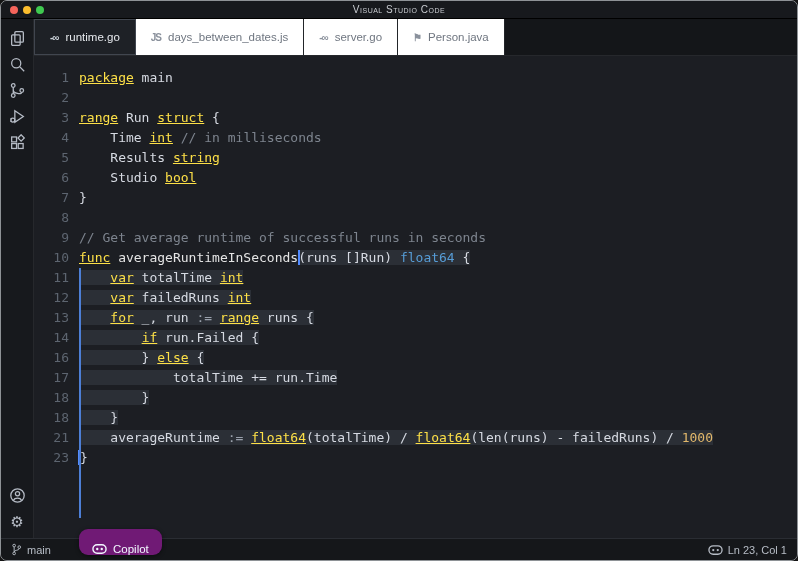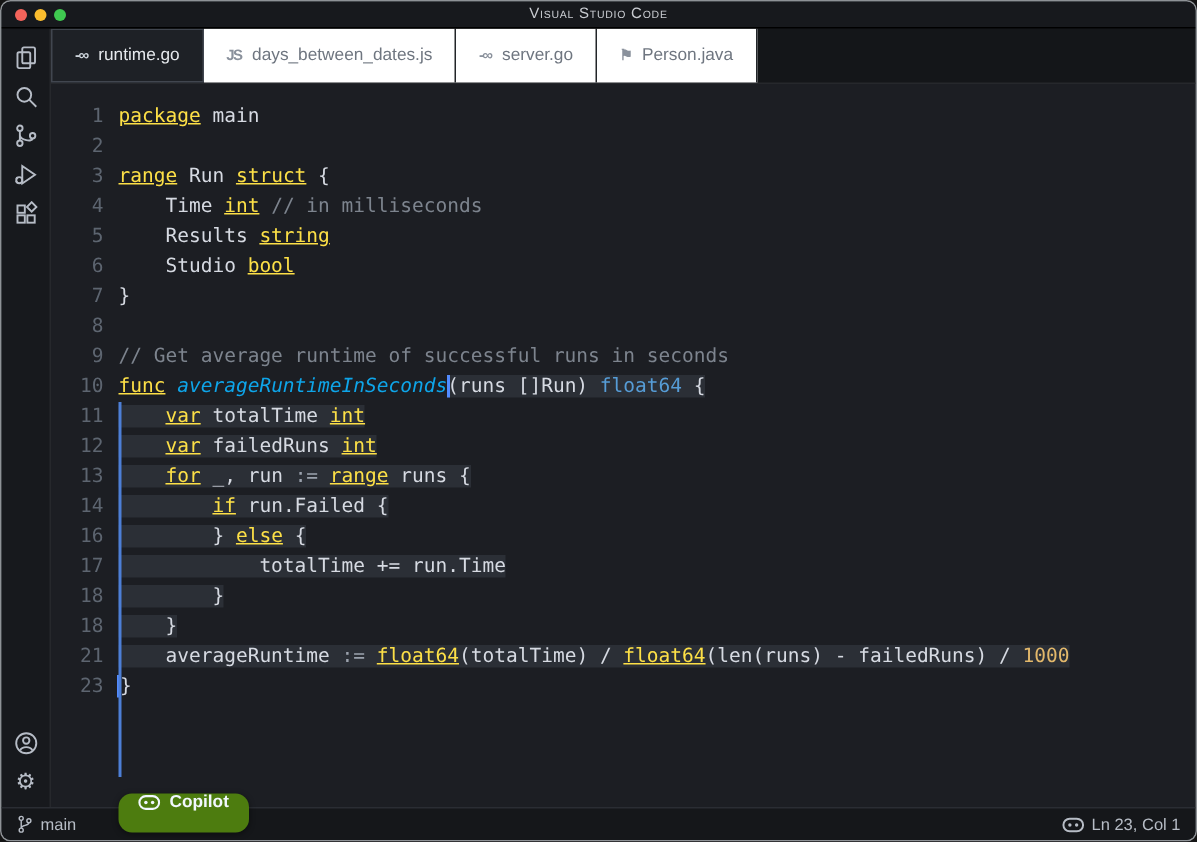--- a/index.html
+++ b/index.html
@@ -50,21 +50,21 @@
   .tab.active .tab-icon { color:#cfd6dd; }
   
   .editor { flex:1 1 auto; position:relative; background:#1c1e23; overflow:hidden; }
   .code-area { position:absolute; inset:0; padding-top:12px;
     font-family:"DejaVu Sans Mono", monospace; font-size:13px; line-height:20px; }
   .line { display:flex; height:20px; white-space:pre; }
   .ln { flex:0 0 45px; text-align:right; padding-right:10px; color:#5d6570; }
   .code { flex:1 1 auto; color:#d6dae2; }
   .tk-kw  { color:#fde047;text-decoration:underline; }
   .tk-ty  { color:#569cd6; }
-  .tk-fn  { color:#0ea5e9;font-style:italic; }
+  .tk-fn  { color:#e5e5e5; }
   .tk-cm  { color:#7d848e; }
   .tk-num { color:#e2b86b; }
   .tk-op  { color:#9aa1ac; }
   .tk-pl  { color:#d6dae2; }
   .sel { background:#2b2f36; }
   .sel.caret-left { box-shadow:inset 2px 0 0 #528bff; }
   .sel:empty { display:inline-block; min-width:7px; height:20px; vertical-align:top; }
   .caret { display:inline-block; width:0; height:15px; border-left:2px solid #528bff;
     vertical-align:text-bottom; margin-left:-1px; }
   .indent-guide { position:absolute; left:45px; top:212px; width:2px; height:250px;
@@ -73,23 +73,23 @@
   .statusbar {
     flex:0 0 22px; background:#15171a; border-top:1px solid #2a2d33;
     display:flex; align-items:center; justify-content:space-between;
     padding:0 10px; color:#b7bdc6; font-size:11px;
   }
   .sb-group { display:flex; align-items:center; gap:5px; cursor:pointer; }
   .sb-group svg { stroke:#b7bdc6; fill:none; stroke-width:1.2; }
   
   .copilot-btn {
     position:absolute; left:78px; top:528px; height:26px;
-    display:flex; align-items:flex-start; gap:6px; padding:0 13px;
-    background:#4d7c0f; border:none; border-radius:9px;
-    color:#f2f8ff; font-size:11.5px; font-weight:bold;
+    display:flex; align-items:flex-end; gap:6px; padding:0 13px;
+    background:#701a75; border:none; border-radius:9px;
+    color:#f2f8ff; font-size:11.5px; font-weight:normal;
     font-family:"Liberation Sans", sans-serif; cursor:pointer;
     box-shadow:0 1px 4px rgba(0,0,0,.45);
   }
 </style>
 </head>
 <body>
 
 <div class="window">
 
   <div class="titlebar">

